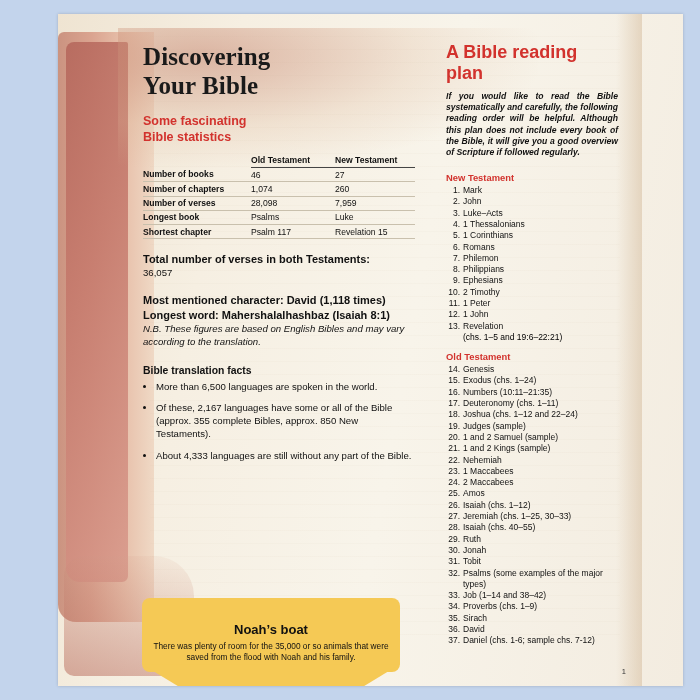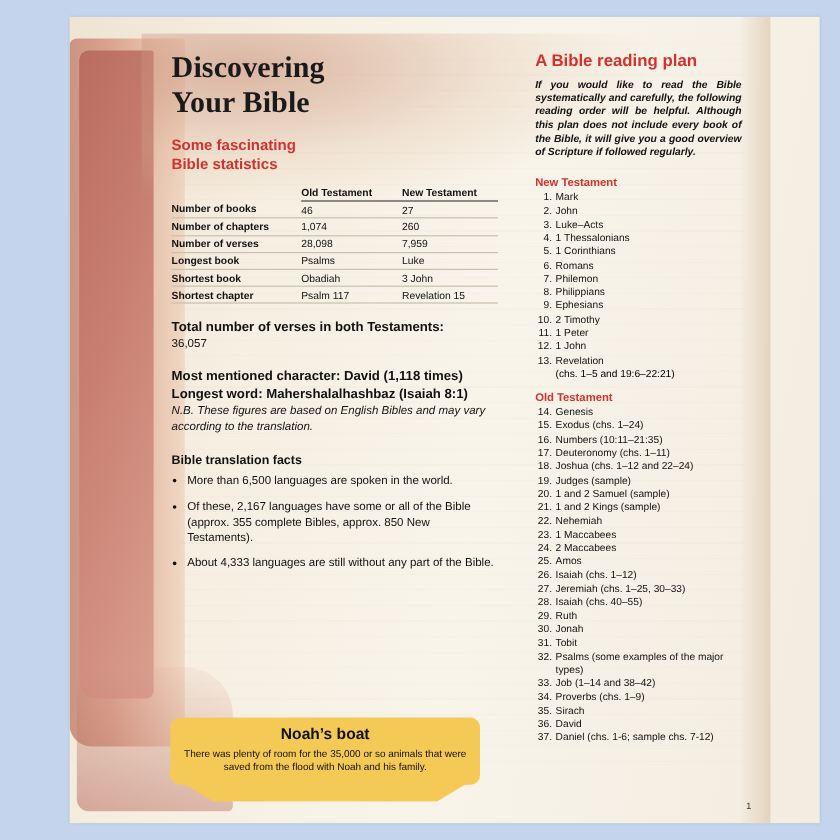--- a/index.html
+++ b/index.html
@@ -172,21 +172,21 @@
   
   .right-col {
     position: absolute;
     left: 388px;
     top: 28px;
     width: 172px;
   }
   .right-title {
     color: #d2322d;
     font-weight: bold;
-    font-size: 14px;
+    font-size: 18px;
     margin: 0 0 7px 0;
   }
   .right-intro {
     font-style: italic;
     font-weight: bold;
     font-size: 8.6px;
     line-height: 1.3;
     color: #111;
     text-align: justify;
     margin-bottom: 14px;
@@ -214,21 +214,21 @@
   .sub-note { font-size: 8.5px; line-height: 1.33; padding-left: 17px; }
 
   
   .noah {
     position: absolute;
     left: 84px;
     top: 584px;
     width: 258px;
     background: #f5c955;
     border-radius: 8px;
-    padding: 6px 10px 10px 10px;
+    padding: 24px 10px 10px 10px;
     box-sizing: border-box;
   }
   .noah:after {
     content: "";
     position: absolute;
     left: 0;
     right: 0;
     bottom: -14px;
     height: 22px;
     background: #f5c955;
@@ -308,25 +308,20 @@
             <td class="label">Number of verses</td>
             <td class="c1">28,098</td>
             <td>7,959</td>
           </tr>
           <tr>
             <td class="label">Longest book</td>
             <td class="c1">Psalms</td>
             <td>Luke</td>
           </tr>
           <tr>
-            <td class="label">Shortest book</td>
-            <td class="c1">Obadiah</td>
-            <td>3 John</td>
-          </tr>
-          <tr>
             <td class="label">Shortest chapter</td>
             <td class="c1">Psalm 117</td>
             <td>Revelation 15</td>
           </tr>
         </tbody>
       </table>
 
       <div class="block">
         <div class="big-line">Total number of verses in both Testaments:</div>
         <div>36,057</div>

